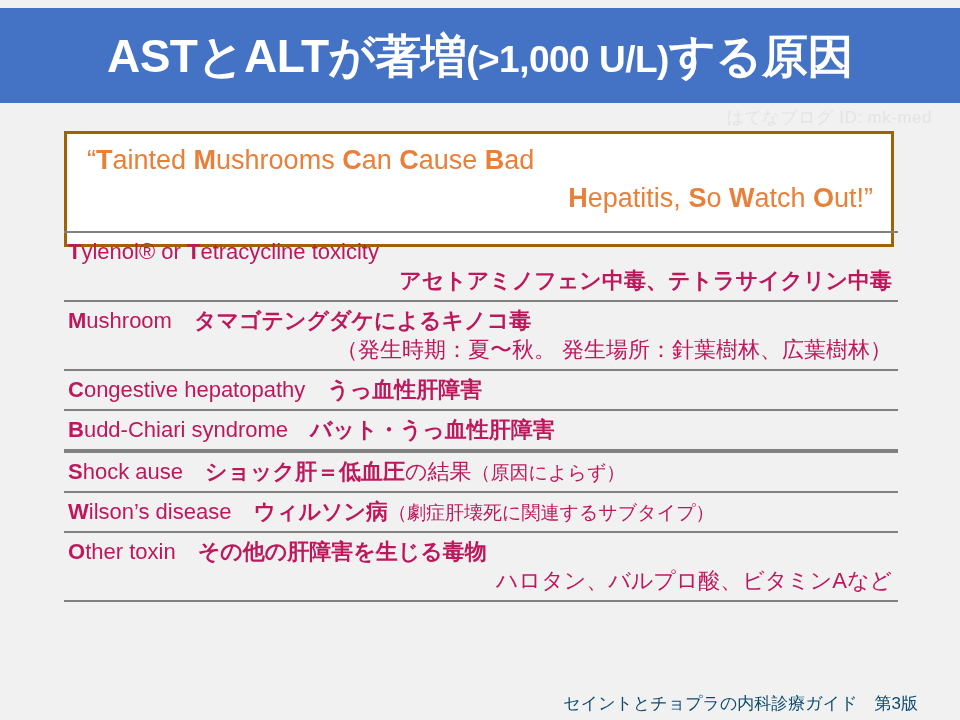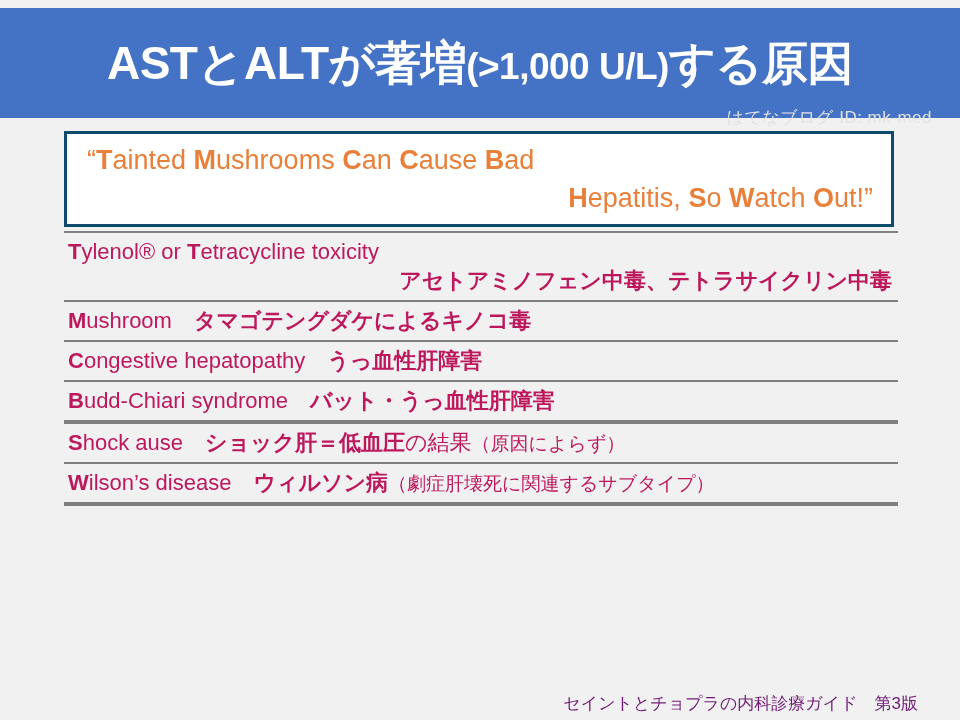--- a/index.html
+++ b/index.html
@@ -14,21 +14,21 @@
     overflow: hidden;
     position: relative;
   }
 
   
   #header-band {
     position: absolute;
     left: 0;
     top: 8px;
     width: 960px;
-    height: 110px;
+    height: 95px;
     background: #4472c4;
     display: flex;
     align-items: center;
     justify-content: center;
   }
   #slide-title {
     color: #ffffff;
     font-weight: bold;
     font-size: 46px;
     line-height: 1;
@@ -49,23 +49,23 @@
     letter-spacing: 0.5px;
     white-space: nowrap;
   }
 
   
   #mnemonic-box {
     position: absolute;
     left: 64px;
     top: 131px;
     width: 830px;
-    height: 96px;
+    height: 116px;
     background: #ffffff;
-    border: 3px solid #0c4a6e;
+    border: 3px solid #a16207;
     box-sizing: border-box;
   }
   #mnemonic-box .m-line {
     color: #e8803a;
     font-size: 27px;
     white-space: nowrap;
     position: absolute;
   }
   #mnemonic-line-1 { left: 20px;  top: 11px; }
   #mnemonic-line-2 { right: 18px; top: 49px; text-align: center; }
@@ -106,21 +106,21 @@
     font-size: 19px;
   }
   .line.right { text-align: right; padding-right: 6px; }
 
   
   #footer {
     position: absolute;
     right: 42px;
     top: 692px;
     font-size: 17px;
-    color: #701a75;
+    color: #0c4a6e;
     white-space: nowrap;
   }
 </style>
 </head>
 <body>
 
 <div id="header-band">
   <div id="slide-title">
     <span>ASTとALTが著増</span><span class="paren">(&gt;1,000 U/L)</span><span>する原因</span>
   </div>
@@ -135,35 +135,40 @@
 
 <div id="causes-table">
     <div class="divider"></div>
     <div class="row">
       <div class="line en"><span class="cap">T</span><span>ylenol® or </span><span class="cap">T</span><span>etracycline toxicity</span></div>
       <div class="line right"><span class="jp">アセトアミノフェン中毒、テトラサイクリン中毒</span></div>
     </div>
     <div class="divider"></div>
     <div class="row">
       <div class="line en"><span class="cap">M</span><span>ushroom</span><span>　</span><span class="jp">タマゴテングダケによるキノコ毒</span></div>
+      <div class="line right"><span class="jp jp-reg">（発生時期：夏〜秋。 発生場所：針葉樹林、広葉樹林）</span></div>
     </div>
     <div class="divider"></div>
     <div class="row">
       <div class="line en"><span class="cap">C</span><span>ongestive hepatopathy</span><span>　</span><span class="jp">うっ血性肝障害</span></div>
     </div>
     <div class="divider"></div>
     <div class="row">
       <div class="line en"><span class="cap">B</span><span>udd-Chiari syndrome</span><span>　</span><span class="jp">バット・うっ血性肝障害</span></div>
     </div>
     <div class="divider"></div>
     <div class="divider"></div>
     <div class="row">
       <div class="line en"><span class="cap">S</span><span>hock ause</span><span>　</span><span class="jp">ショック肝＝低血圧</span><span class="jp jp-reg">の結果</span><span class="jp-small">（原因によらず）</span></div>
     </div>
     <div class="divider"></div>
     <div class="row">
       <div class="line en"><span class="cap">W</span><span>ilson’s disease</span><span>　</span><span class="jp">ウィルソン病</span><span class="jp-small">（劇症肝壊死に関連するサブタイプ）</span></div>
     </div>
     <div class="divider"></div>
+    <div class="row">
+      <div class="line en"><span class="cap">O</span><span>ther toxin</span><span>　</span><span class="jp">その他の肝障害を生じる毒物</span></div>
+      <div class="line right"><span class="jp jp-reg">ハロタン、バルプロ酸、ビタミンAなど</span></div>
+    </div>
     <div class="divider"></div>
   </div>
 
 <div id="footer">セイントとチョプラの内科診療ガイド　第3版</div>
 
 </body></html>

